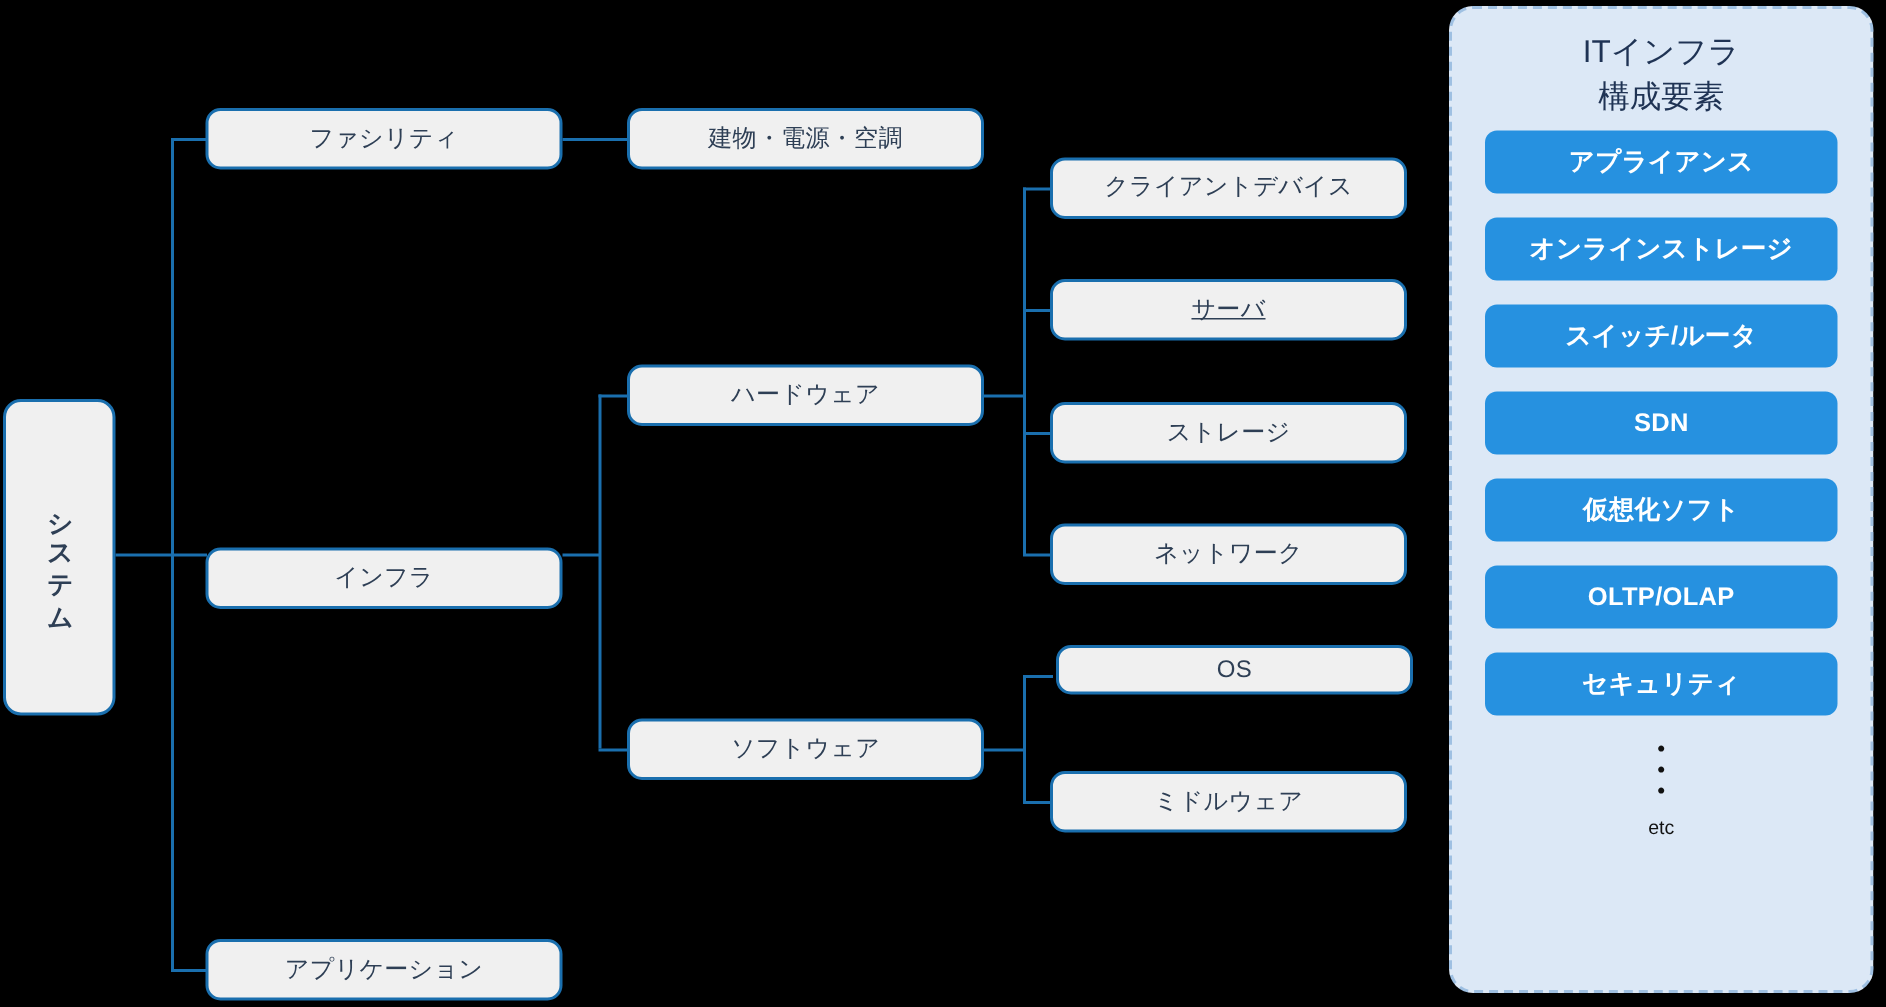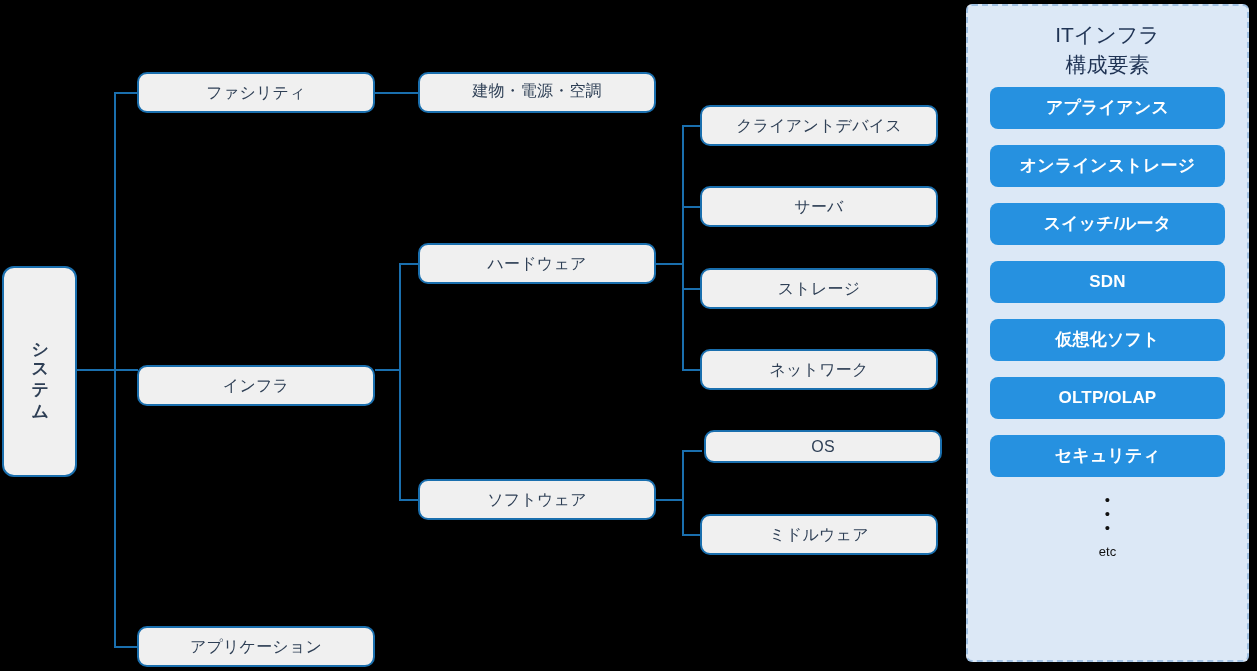--- a/index.html
+++ b/index.html
@@ -48,21 +48,21 @@
   
   #side-panel{
     position:absolute;
     left:966px;
     top:4px;
     width:283px;
     height:658px;
     box-sizing:border-box;
     background:#dce8f6;
     border:2px dashed #9fc0e2;
-    border-radius:6px;
+    border-radius:16px;
     padding:14px 22px 10px 22px;
   }
   .panel-title{
     color:#1f3354;
     font-size:21px;
     text-align:center;
     line-height:1.45;
     margin:0 0 6px 0;
     font-weight:normal;
   }
@@ -132,29 +132,29 @@
   <div class="hline" style="left:682px;top:534px;width:20px;"></div>
 
   <div class="node root" style="left:2px;top:266px;width:75px;height:211px;">システム</div>
 
   <div class="node" style="left:137px;top:72px;width:238px;height:41px;">ファシリティ</div>
 
   <div class="node" style="left:137px;top:349px;width:238px;height:41px;margin-top:16px;">インフラ</div>
 
   <div class="node" style="left:137px;top:626px;width:238px;height:41px;">アプリケーション</div>
 
-  <div class="node" style="left:418px;top:72px;width:238px;height:41px;font-family:Liberation Mono, monospace;">建物・電源・空調</div>
+  <div class="node" style="left:418px;top:72px;width:238px;height:41px;">建物・電源・空調</div>
 
   <div class="node" style="left:418px;top:243px;width:238px;height:41px;">ハードウェア</div>
 
   <div class="node" style="left:418px;top:479px;width:238px;height:41px;">ソフトウェア</div>
 
-  <div class="node" style="left:700px;top:105px;width:238px;height:41px;">クライアントデバイス</div>
+  <div class="node" style="left:700px;top:105px;width:238px;height:41px;font-family:Liberation Mono, monospace;">クライアントデバイス</div>
 
-  <div class="node" style="left:700px;top:186px;width:238px;height:41px;">サーバ</div>
+  <div class="node" style="left:700px;top:186px;width:238px;height:41px;text-decoration:underline;">サーバ</div>
 
   <div class="node" style="left:700px;top:268px;width:238px;height:41px;">ストレージ</div>
 
   <div class="node" style="left:700px;top:349px;width:238px;height:41px;">ネットワーク</div>
 
   <div class="node" style="left:704px;top:430px;width:238px;height:33px;">OS</div>
 
   <div class="node" style="left:700px;top:514px;width:238px;height:41px;">ミドルウェア</div>
 
   <div id="side-panel">

